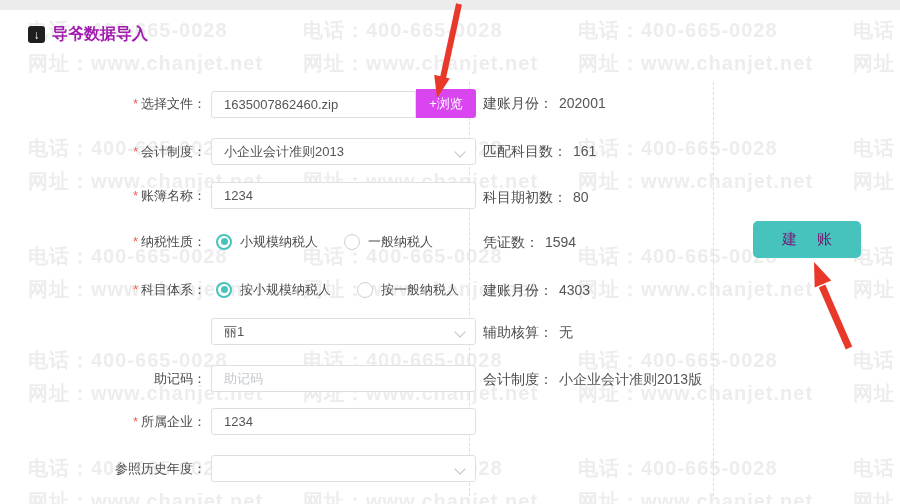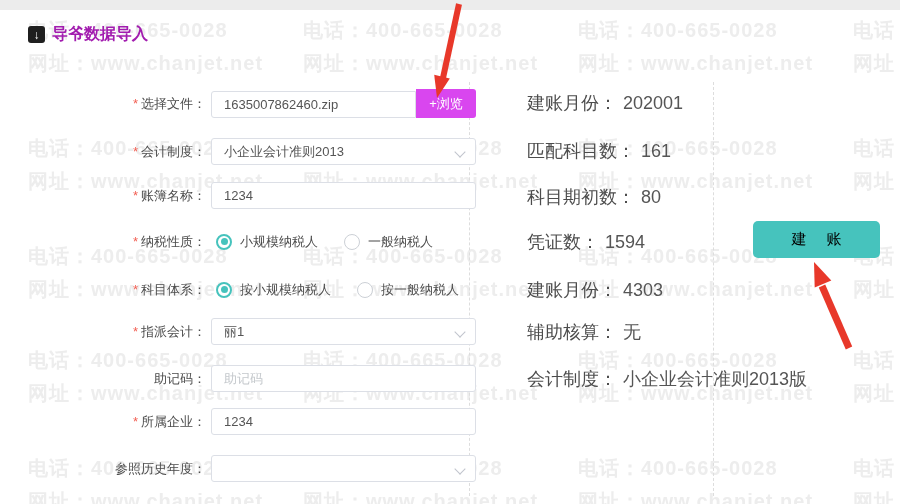--- a/index.html
+++ b/index.html
@@ -50,27 +50,27 @@
   .radio { width:16px; height:16px; border-radius:50%; border:1px solid #ccd0d6; background:#fff; position:relative; }
   .radio.sel { border:2px solid #46c3bd; }
   .radio.sel::after { content:""; position:absolute; left:2.5px; top:2.5px; width:7px; height:7px; border-radius:50%; background:#46c3bd; }
   .radio-label { font-size:13px; color:#4c4c4c; margin-left:8px; }
 
   
   .vdash { position:absolute; top:82px; height:414px; border-left:1px dashed #ddd; z-index:2; }
 
   
   #info { position:absolute; inset:0; z-index:3; }
-  .info-row { position:absolute; left:483px; font-size:18px; line-height:20px; white-space:nowrap;margin-left:44px; }
+  .info-row { position:absolute; left:483px; font-size:14px; line-height:20px; white-space:nowrap; }
   .info-row .lab { color:#4c4c4c; }
   .info-row .val { color:#555; margin-left:6px; }
 
   
-  .btn-create { position:absolute; left:753px; top:221px; width:127px; height:37px; z-index:3;
-    border:none; border-radius:5px; color:#000000; font-size:15px; letter-spacing:8px; text-indent:8px;
+  .btn-create { position:absolute; left:753px; top:221px; width:108px; height:37px; z-index:3;
+    border:none; border-radius:5px; color:#701a75; font-size:15px; letter-spacing:8px; text-indent:8px;
     display:flex; align-items:center; justify-content:center; cursor:pointer; }
 
   
   #arrows { position:absolute; inset:0; z-index:5; pointer-events:none; }
 </style>
 </head>
 <body>
 
 <div id="stage">
   <div id="watermark">
@@ -207,21 +207,20 @@
             <span class="radio sel"></span>
             <span class="radio-label">按小规模纳税人</span>
           </label>
           <label class="radio-opt">
             <span class="radio"></span>
             <span class="radio-label">按一般纳税人</span>
           </label>
         </div>
       </div>
       <div class="form-row" style="top: 318px; width: 480px;">
-        <div class="form-label"><span class="req">*</span><span>指派会计：</span></div>
         <div class="form-field">
           <div class="box w-full">
             <span>丽1</span>
             <span class="chev"></span>
           </div>
         </div>
       </div>
       <div class="form-row" style="top: 365px; width: 480px;">
         <div class="form-label"><span>助记码：</span></div>
         <div class="form-field">

